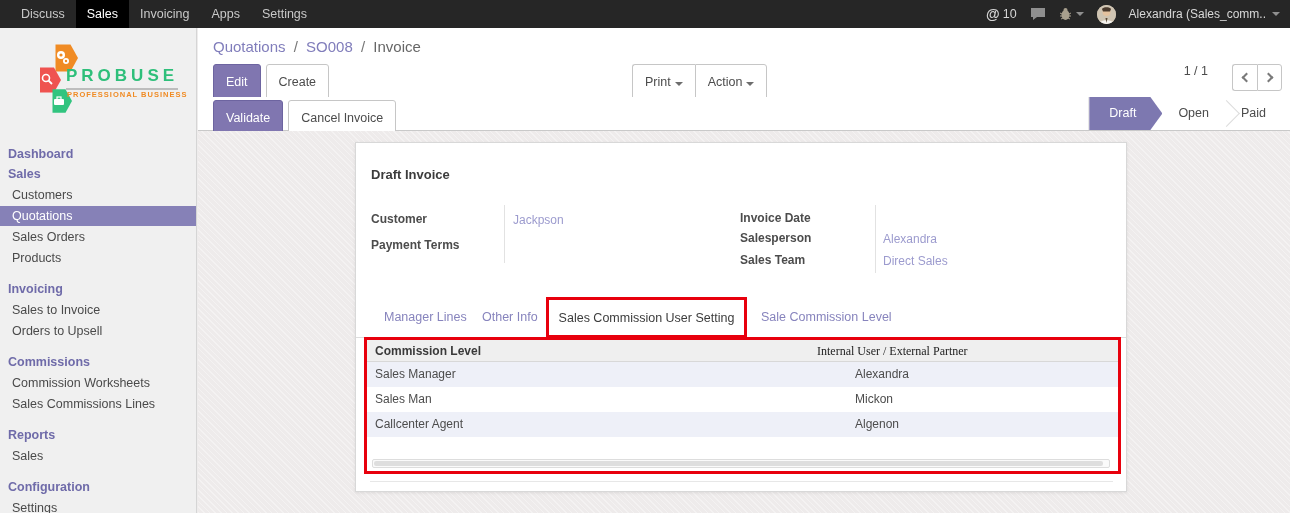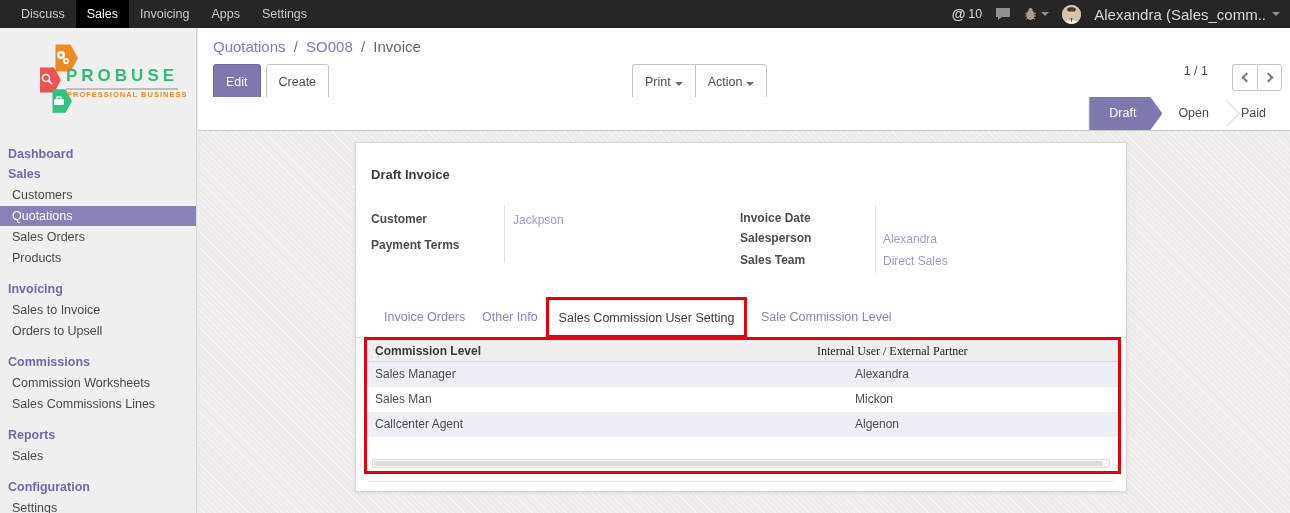--- a/index.html
+++ b/index.html
@@ -12,21 +12,21 @@
     display:flex; align-items:center; justify-content:space-between; z-index:50; }
   .topbar-menu { display:flex; height:28px; align-items:stretch; padding-left:10px; }
   .tmenu { line-height:28px; padding:0 11px; color:#c9c9c9; font-size:12.5px; cursor:pointer; }
   .tmenu.active { background:#000; color:#fff; }
   .topbar-right { display:flex; align-items:center; gap:13px; padding-right:10px; color:#cfcfcf; }
   .mention { display:flex; align-items:center; gap:3px; font-size:12.5px; color:#d5d5d5; }
   .at { font-size:14px; font-weight:bold; }
   .caret-down { display:inline-block; width:0; height:0; border-left:4px solid transparent;
     border-right:4px solid transparent; border-top:4px solid #8f8f8f; margin-left:4px; }
   .avatar { width:19px; height:19px; border-radius:50%; overflow:hidden; background:#cfc4b2; }
-  .username { font-size:15px; color:#d8d8d8; white-space:nowrap; }
+  .username { font-size:12px; color:#d8d8d8; white-space:nowrap; }
 
   
   .sidebar { position:absolute; left:0; top:28px; width:197px; height:485px; background:#f0f0f0;
     border-right:1px solid #d5d5d5; }
   .logo { position:relative; height:92px; margin-top:12px; }
   .hex { position:absolute; display:flex; align-items:center; justify-content:center;
     clip-path:polygon(25% 5%, 75% 5%, 100% 50%, 75% 95%, 25% 95%); }
   .hex-orange { left:48px; top:3px;  width:30px; height:30px; background:#f08b24; }
   .hex-red    { left:33px; top:26px; width:28px; height:28px; background:#ef5350; }
   .hex-green  { left:46px; top:48px; width:26px; height:26px; background:#31c47f; }
@@ -231,20 +231,24 @@
             <span class="chev left"></span>
           </span>
         <span class="pager-btn">
             <span class="chev right"></span>
           </span>
       </span>
     </div>
   </div>
 
   <div class="statusbar">
+    <div class="sb-left">
+      <button class="btn primary">Validate</button>
+      <button class="btn">Cancel Invoice</button>
+    </div>
     <div class="sb-states">
       <span class="state active">Draft</span>
       <span class="state">Open</span>
       <span class="state sep">Paid</span>
     </div>
   </div>
 
   <div class="canvas"></div>
 </div>
 
@@ -257,21 +261,21 @@
   <div class="fsep" style="left:148px; top:62px; height:58px;"></div>
 
   <div class="flabel" style="left:384px; top:68px;">Invoice Date</div>
   <div class="flabel" style="left:384px; top:88px;">Salesperson</div>
   <div class="fvalue" style="left:527px; top:89px;">Alexandra</div>
   <div class="flabel" style="left:384px; top:110px;">Sales Team</div>
   <div class="fvalue" style="left:527px; top:111px;">Direct Sales</div>
   <div class="fsep" style="left:519px; top:62px; height:68px;"></div>
 
   <div class="tabs-row">
-    <span class="tab" style="left:28px;">Invoice Orders</span>
+    <span class="tab" style="left:28px;">Manager Lines</span>
     <span class="tab" style="left:126px;">Other Info</span>
     <span class="tab" style="left:405px;">Sale Commission Level</span>
   </div>
   <div class="tab-active-box">
     <span class="tab-label">Sales Commission User Setting</span>
   </div>
 
   <div class="ctable">
     <div class="trow head">
       <span class="c1">Commission Level</span>

